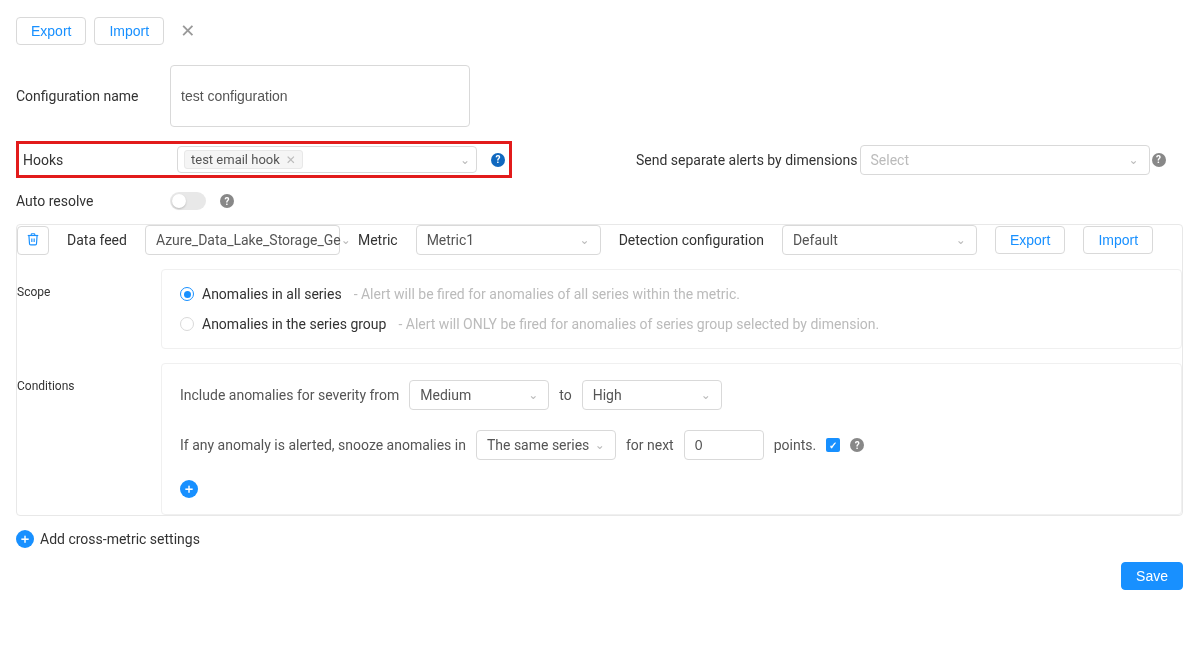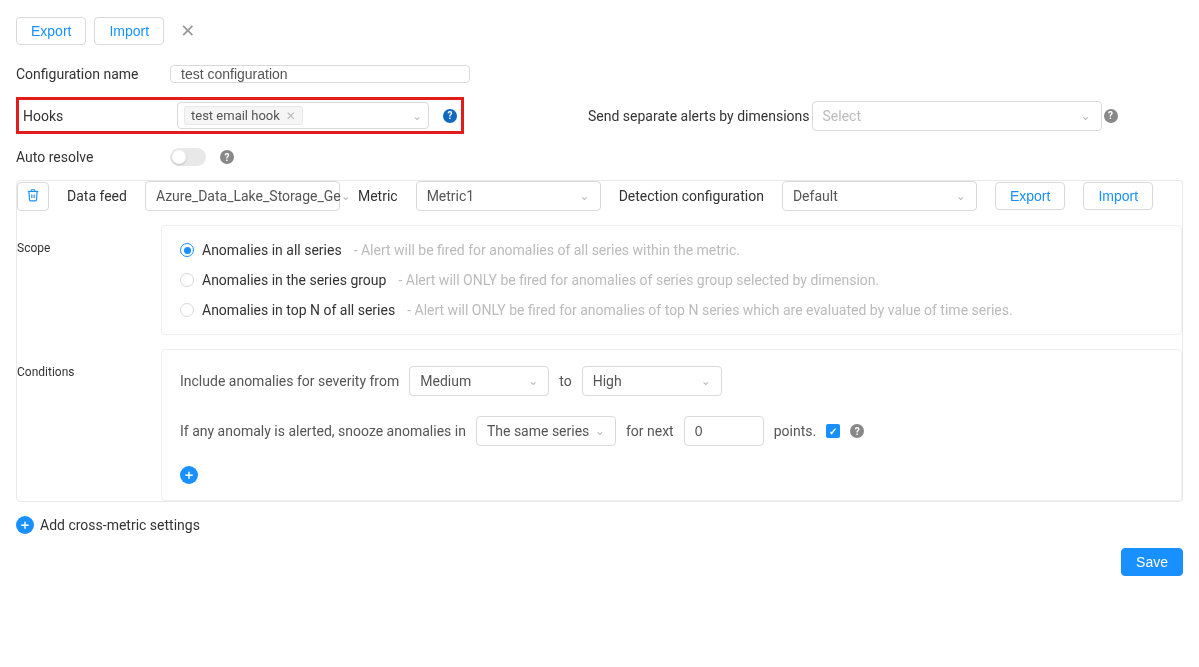--- a/index.html
+++ b/index.html
@@ -55,41 +55,41 @@
   }
   .form-label {
     width: 140px;
     flex-shrink: 0;
     font-size: 14px;
     color: #333;
   }
   .text-input {
     border: 1px solid #d9d9d9;
     border-radius: 4px;
-    padding: 0 10px;
+    padding: 22px 10px;
     font-size: 14px;
     width: 300px;
     color: #555;
   }
   .hooks-row-wrapper {
     border: 3px solid #e21b1b;
     padding: 2px 4px;
     display: inline-flex;
     align-items: center;
   }
   .hooks-row {
     display: flex;
     align-items: center;
     gap: 14px;
   }
   .hooks-select {
     border: 1px solid #d9d9d9;
     border-radius: 4px;
     padding: 3px 6px;
-    width: 252px;
+    width: 300px;
     display: flex;
     align-items: center;
     justify-content: space-between;
     background: #fff;
   }
   .hook-chip {
     background: #f5f5f5;
     border: 1px solid #e8e8e8;
     border-radius: 3px;
     padding: 1px 6px;
@@ -389,25 +389,20 @@
         <span class="radio">
             <span class="dot"></span>
           </span>
         <span class="radio-text">Anomalies in all series</span>
         <span class="radio-hint">- Alert will be fired for anomalies of all series within the metric.</span>
       </div>
       <div class="radio-line">
         <span class="radio off"></span>
         <span class="radio-text">Anomalies in the series group</span>
         <span class="radio-hint">- Alert will ONLY be fired for anomalies of series group selected by dimension.</span>
-      </div>
-      <div class="radio-line">
-        <span class="radio off"></span>
-        <span class="radio-text">Anomalies in top N of all series</span>
-        <span class="radio-hint">- Alert will ONLY be fired for anomalies of top N series which are evaluated by value of time series.</span>
       </div>
     </div>
   </div>
 
   <div class="section-row" style="margin-bottom:0;">
     <div class="section-label">Conditions</div>
     <div class="section-body">
       <div class="cond-line">
         <span>Include anomalies for severity from</span>
         <div class="sel">

